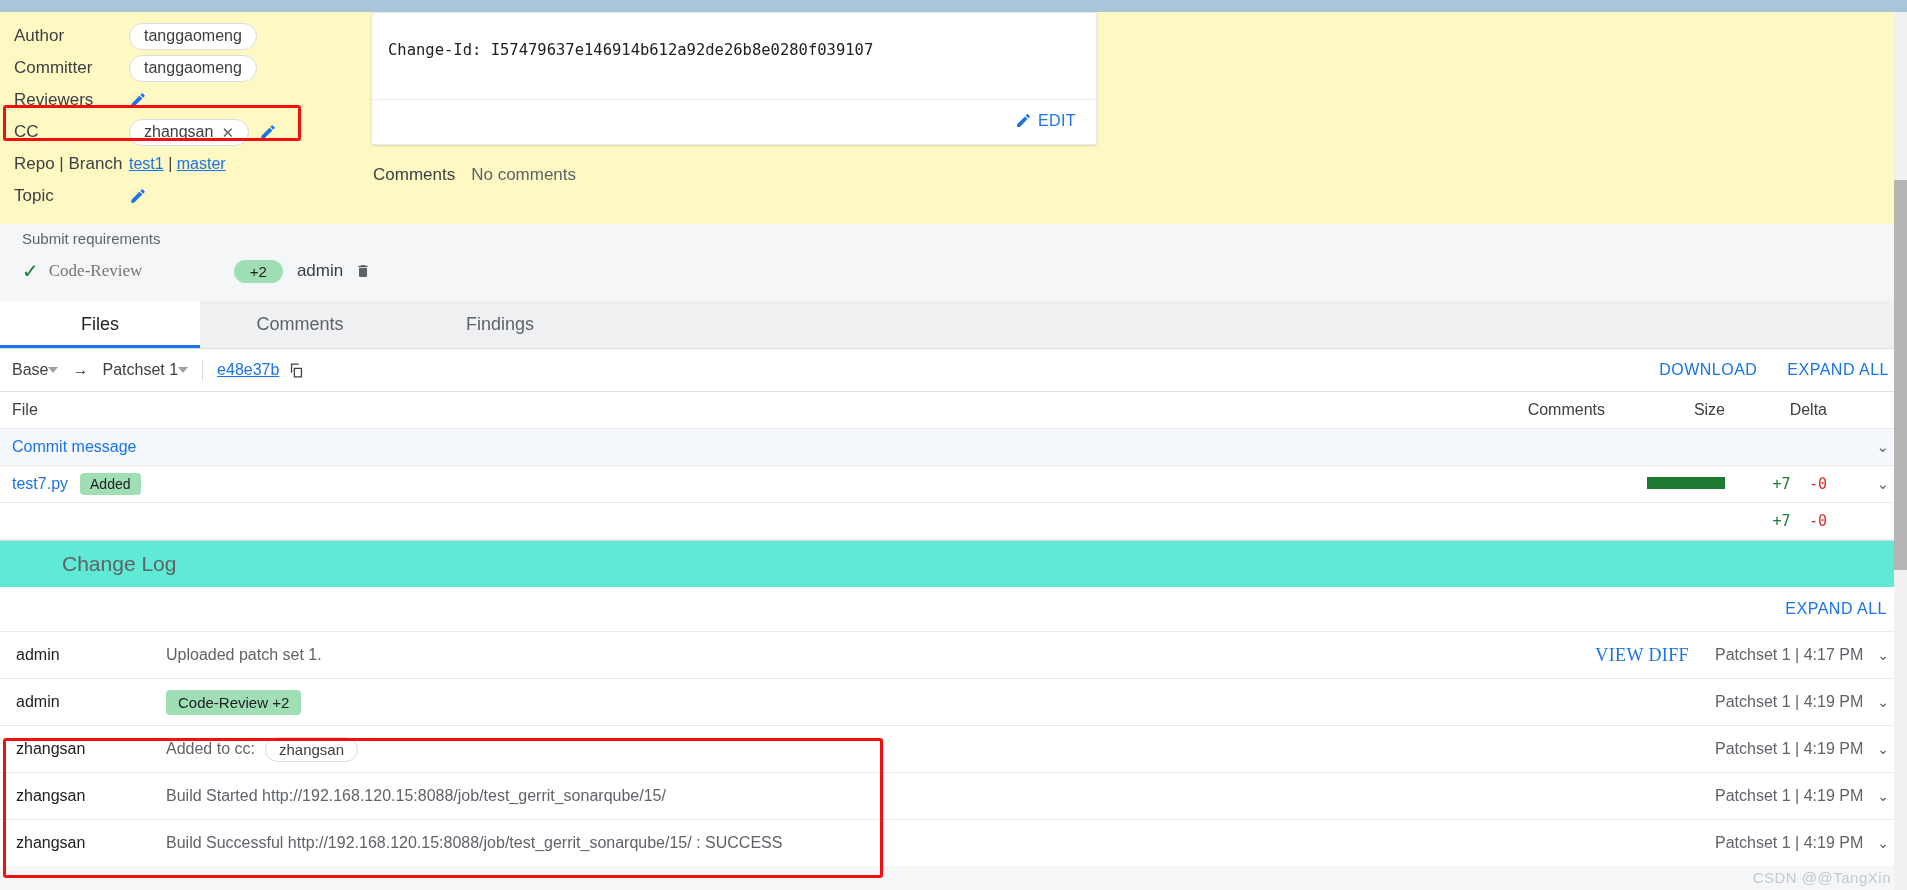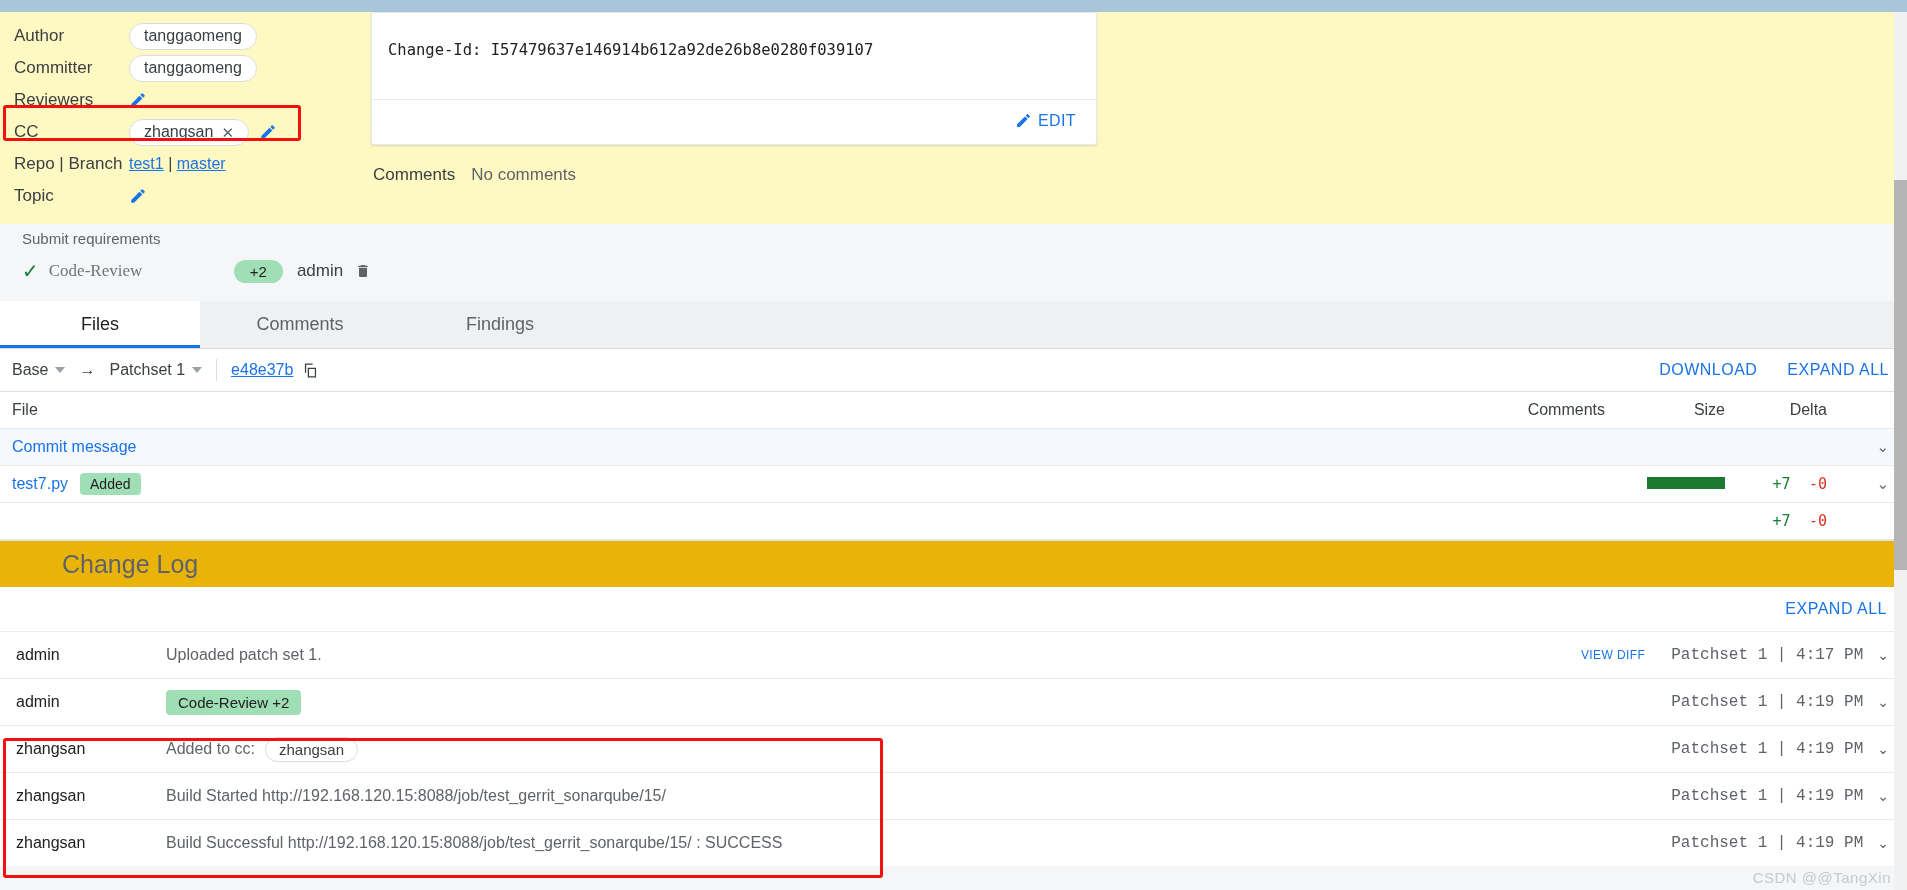--- a/index.html
+++ b/index.html
@@ -65,21 +65,21 @@
   .tab {
     display: flex; align-items: center; justify-content: center;
     font-size: 18px; color: #5f6368; cursor: pointer; position: relative;
     padding: 0 40px; min-width: 200px;
   }
   .tab.active { color: #202124; background: #ffffff; text-align: right; }
   .tab.active::after { content: ""; position: absolute; left: 0; right: 0; bottom: 0; height: 3px; background: #1a73e8; }
 
   
   .ps-bar { display: flex; align-items: center; height: 42px; background: #fff; padding: 0 18px 0 12px; font-size: 16px; color: #3c4043; }
-  .ps-sel { display: flex; align-items: center; gap: 7px; cursor: pointer; justify-content: space-between; }
+  .ps-sel { display: flex; align-items: center; cursor: pointer; justify-content: space-between; }
   .caret { width: 0; height: 0; border-left: 5px solid transparent; border-right: 5px solid transparent; border-top: 6px solid #9aa0a6; }
   .arrow { margin: 0 14px; color: #3c4043; }
   .vsep { width: 1px; height: 22px; background: #dadce0; margin: 0 14px; }
   .copy-ic { width: 17px; height: 17px; margin-left: 9px; cursor: pointer; }
   .ps-actions { margin-left: auto; display: flex; gap: 30px; }
   .act-link { color: #1a73e8; font-size: 16px; letter-spacing: .5px; cursor: pointer; }
 
   
   .ftable { background: #fff; border-top: 1px solid #e0e0e0; }
   .frow { display: flex; align-items: center; height: 37px; border-bottom: 1px solid #e8eaed; font-size: 16px; padding: 0 18px 0 12px; }
@@ -89,29 +89,29 @@
   .c-comments { width: 125px; text-align: right; color: #3c4043; }
   .c-size { width: 120px; text-align: right; color: #3c4043; }
   .c-delta { width: 110px; text-align: right; color: #3c4043; padding-right: 8px;}
   .c-exp { width: 54px; text-align: right; color: #5f6368; cursor: pointer; font-size: 15px;}
   .badge-added { background: #a0dfb5; color: #202124; font-size: 14px; border-radius: 4px; padding: 3px 10px; }
   .sizebar { display: inline-block; width: 78px; height: 12px; background: #1b7a30; }
   .plus { color: #188038; font-family: "DejaVu Sans Mono", monospace; font-size: 15px; }
   .minus { color: #d93025; font-family: "DejaVu Sans Mono", monospace; font-size: 15px; margin-left: 14px;}
 
   
-  .cl-header { background: #eab308; height: 47px; display: flex; align-items: center; padding-left: 62px; font-size: 25px; color: #5f6368; border-top: 1px solid #e0e0e0; }
+  .cl-header { background: #5eead4; height: 47px; display: flex; align-items: center; padding-left: 62px; font-size: 21px; color: #5f6368; border-top: 1px solid #e0e0e0; }
   .cl-expandbar { background: #fff; height: 44px; display: flex; align-items: center; justify-content: flex-end; padding-right: 20px; }
   .cl-row { display: flex; align-items: center; height: 47px; border-top: 1px solid #e8eaed; background: #fff; padding: 0 18px 0 16px; font-size: 16px; }
   .cl-user { width: 140px; color: #202124; }
   .cl-msg { flex: 1; color: #5f6368; display: flex; align-items: center; gap: 10px; margin-left: 10px; }
   .cl-msg .cc-chip { border: 1px solid #dadce0; border-radius: 13px; padding: 3px 13px; font-size: 15px; color: #3c4043; }
   .cr-pill { background: #a0dfb5; color: #202124; border-radius: 4px; padding: 4px 12px; font-size: 15px; }
-  .cl-viewdiff { color: #1a73e8; font-size: 12px; letter-spacing: .4px; cursor: pointer; margin-right: 26px; }
-  .cl-ps { color: #5f6368; font-size: 16px; white-space: nowrap; font-family: Liberation Mono, monospace; }
+  .cl-viewdiff { color: #1a73e8; font-size: 18px; letter-spacing: .4px; cursor: pointer; margin-right: 26px; font-family: Liberation Serif, serif; }
+  .cl-ps { color: #5f6368; font-size: 16px; white-space: nowrap; }
   .cl-chev { margin-left: 14px; color: #5f6368; font-size: 14px; cursor: pointer; }
   .cl-right { display: flex; align-items: center; justify-content: flex-end; min-width: 330px; }
 
   
   .scrollbar { position: absolute; top: 12px; right: 0; width: 13px; height: 878px; background: #f1f1f1; z-index: 20; }
   .scrollthumb { position: absolute; top: 168px; left: 0; width: 13px; height: 390px; background: #b5b5b5; border-radius: 0; }
 
   .watermark { position: absolute; right: 16px; bottom: 4px; font-size: 15px; color: #c5c9cc; letter-spacing: .5px; z-index: 25;}
 </style>
 </head>

